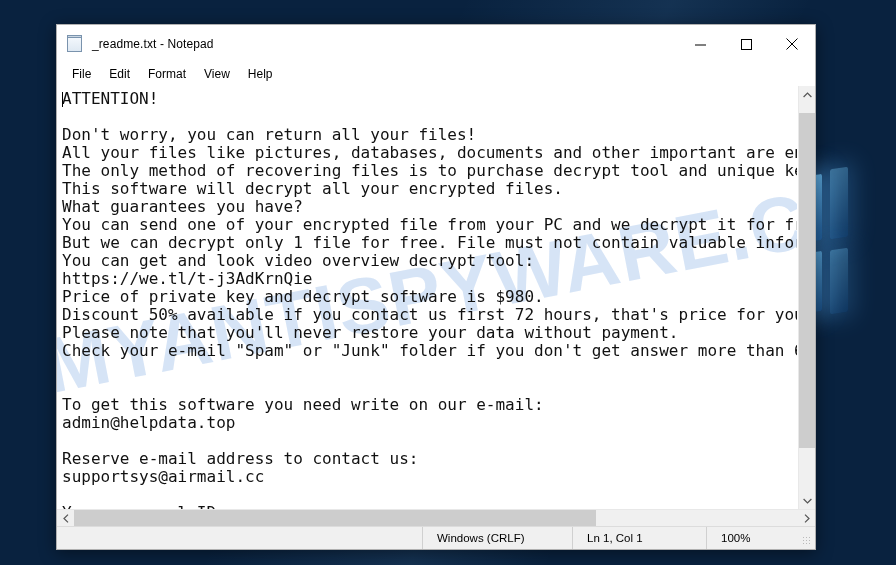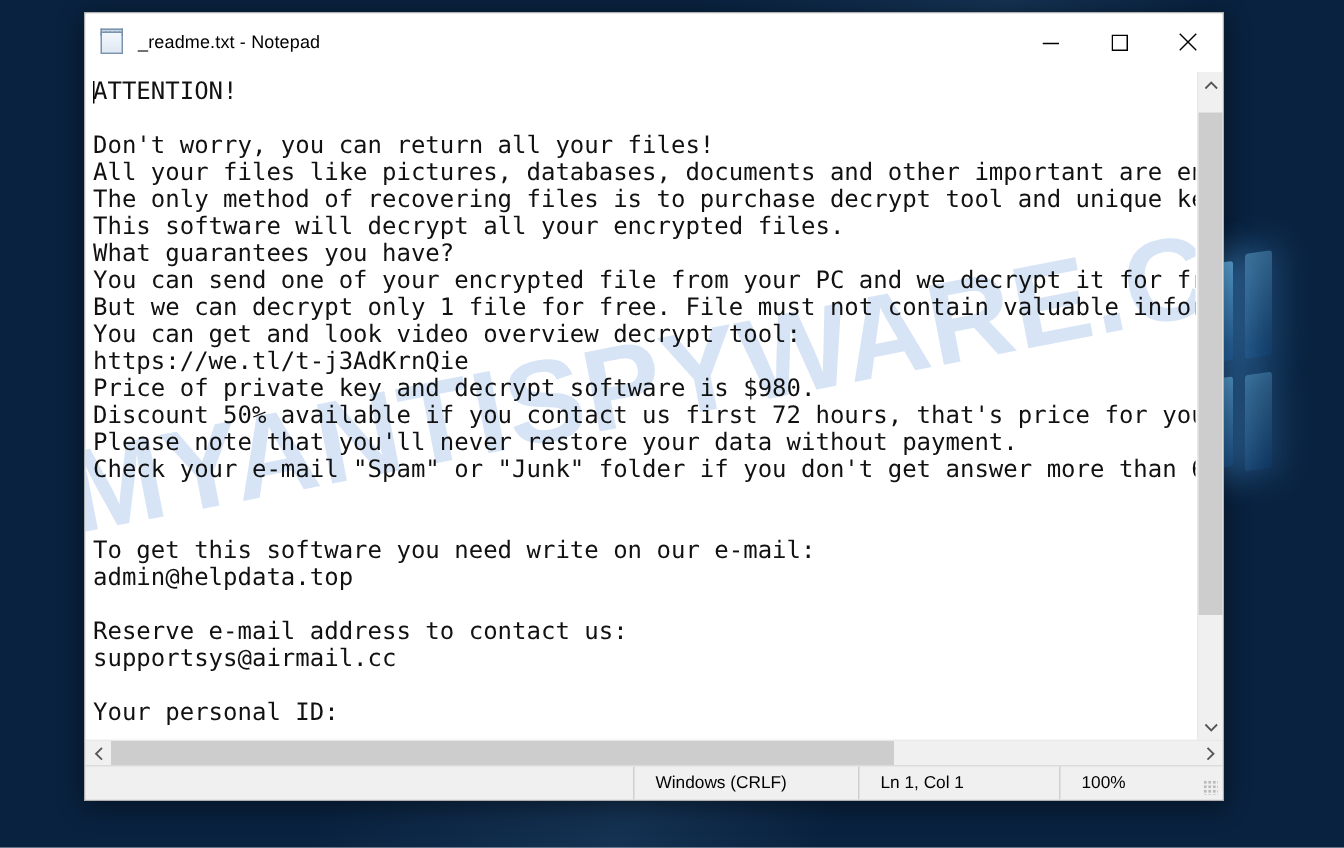--- a/index.html
+++ b/index.html
@@ -40,21 +40,21 @@
   }
   .pane.p1 { left: 806px; top: 175px;  width: 16px; height: 66px; transform: skewY(-8deg); }
   .pane.p2 { left: 806px; top: 252px;  width: 16px; height: 60px; transform: skewY(-8deg); opacity: .85; }
   .pane.p3 { left: 830px; top: 168px;  width: 18px; height: 70px; transform: skewY(-8deg); opacity: .5; }
   .pane.p4 { left: 830px; top: 249px;  width: 18px; height: 64px; transform: skewY(-8deg); opacity: .45; }
 
   
   #notepad-window {
     position: absolute;
     left: 56px;
-    top: 8px;
+    top: 24px;
     width: 760px;
     height: 526px;
     background: #ffffff;
     border: 1px solid #b0b0b0;
     box-shadow: 0 3px 16px rgba(0,0,0,0.45);
     display: flex;
     flex-direction: column;
   }
 
   
@@ -300,20 +300,27 @@
       </div>
       <div class="win-btn">
         <svg width="12" height="12" viewBox="0 0 12 12">
             <line x1="0.5" y1="0.5" x2="11.5" y2="11.5" stroke="#000" stroke-width="1"></line>
             <line x1="11.5" y1="0.5" x2="0.5" y2="11.5" stroke="#000" stroke-width="1"></line>
           </svg>
       </div>
     </div>
   </div>
 
+  <div id="menu-bar">
+    <div class="menu-item">File</div>
+    <div class="menu-item">Edit</div>
+    <div class="menu-item">Format</div>
+    <div class="menu-item">View</div>
+    <div class="menu-item">Help</div>
+  </div>
 
   <div id="editor-area">
     <div id="editor-row">
       <div id="text-viewport">
         <div id="watermark">MYANTISPYWARE.COM</div>
         <div id="caret"></div>
         <div id="text-content">ATTENTION!
 
 Don't worry, you can return all your files!
 All your files like pictures, databases, documents and other important are encrypted with s

